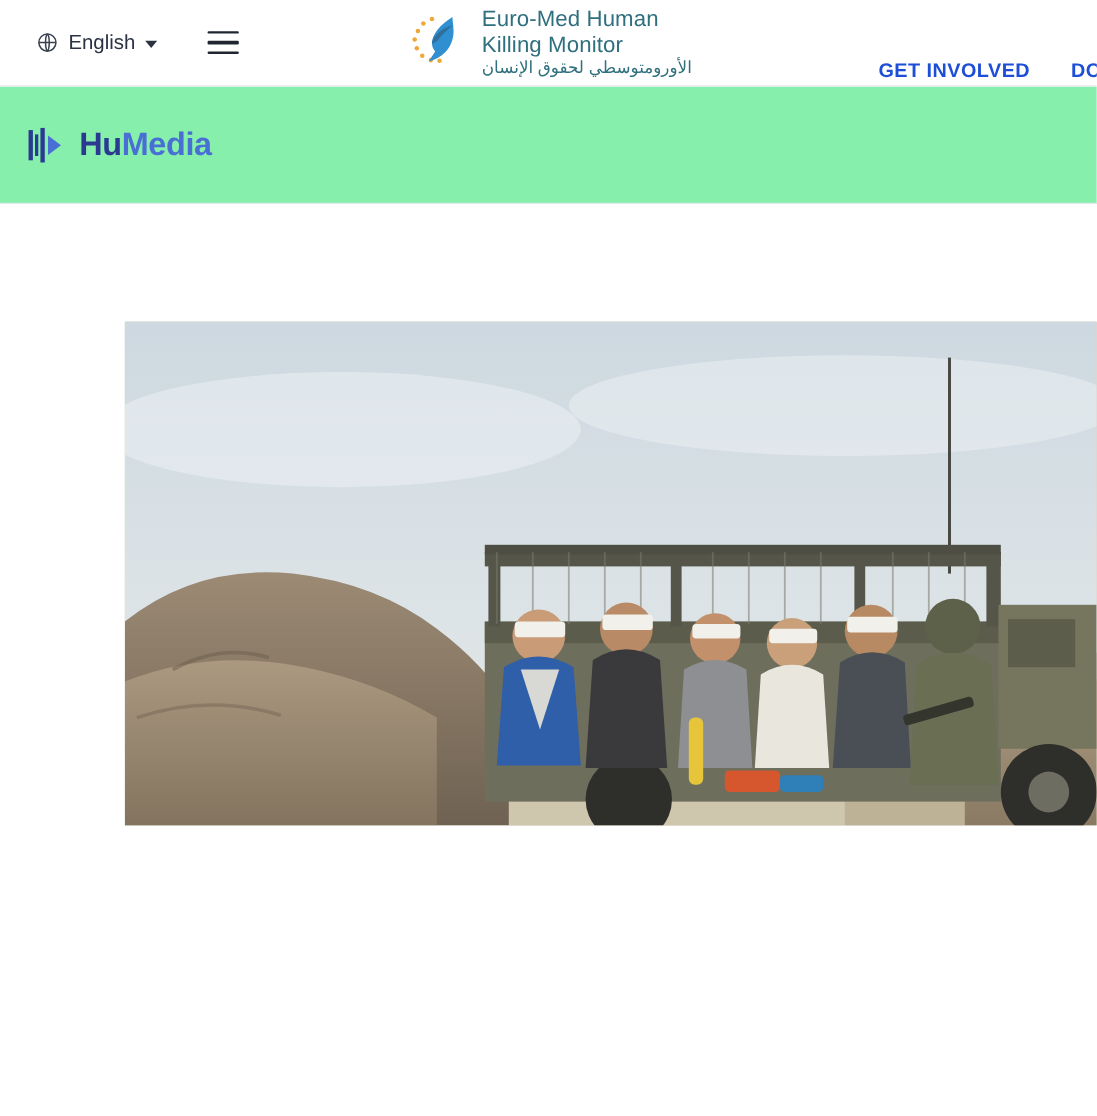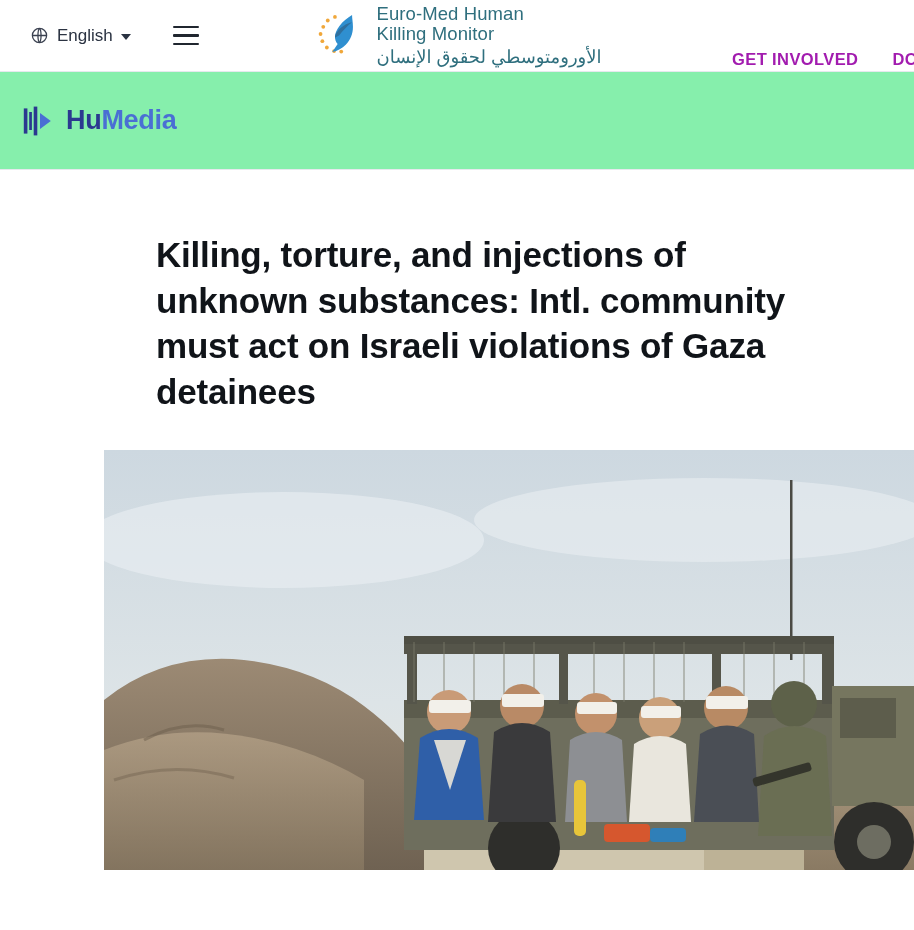--- a/index.html
+++ b/index.html
@@ -49,50 +49,49 @@
     height: 2.5px;
     background: #20262f;
     border-radius: 1px;
   }
 
   .brand {
     position: absolute;
     left: 50%;
     transform: translateX(-50%);
     display: flex;
-    align-items: center;
     gap: 10px;
     white-space: nowrap;
   }
   .brand-mark { width: 54px; height: 54px; flex: 0 0 54px; }
   .brand-text { line-height: 1.12; }
   .brand-en {
     font-size: 18.5px;
     color: #2f6f7e;
     font-weight: 400;
     letter-spacing: .1px;
   }
   .brand-ar {
-    font-size: 18px;
+    font-size: 14px;
     color: #2f6f7e;
     direction: rtl;
     text-align: right;
     margin-top: 2px;
   }
 
   .topnav {
     position: absolute;
     right: -6px;
     display: flex;
     align-items: center;
     gap: 34px;
     padding-right: 0;
   }
   .topnav a {
-    color: #a21caf;
+    color: #1d4ed8;
     text-decoration: none;
     font-size: 16.5px;
     font-weight: 700;
     letter-spacing: .4px;
     margin-top: 48px;
   }
 
   
   .subbar {
     height: 98px;
@@ -207,21 +206,20 @@
       </svg>
     </span>
     <span class="humedia-text">
       <span class="hu">Hu</span><span class="media">Media</span>
     </span>
   </div>
 </div>
 
 <div class="article">
 
-  <h1 class="headline">Killing, torture, and injections of unknown substances: Intl. community must act on Israeli violations of Gaza detainees</h1>
 
   <div class="hero">
     <svg viewBox="0 0 810 420" preserveAspectRatio="xMidYMid slice">
       <defs>
         <linearGradient id="sky" x1="0" y1="0" x2="0" y2="1">
           <stop offset="0%" stop-color="#cdd8e0"></stop>
           <stop offset="60%" stop-color="#dde4e7"></stop>
           <stop offset="100%" stop-color="#e6e6de"></stop>
         </linearGradient>
         <linearGradient id="dirt" x1="0" y1="0" x2="0" y2="1">

